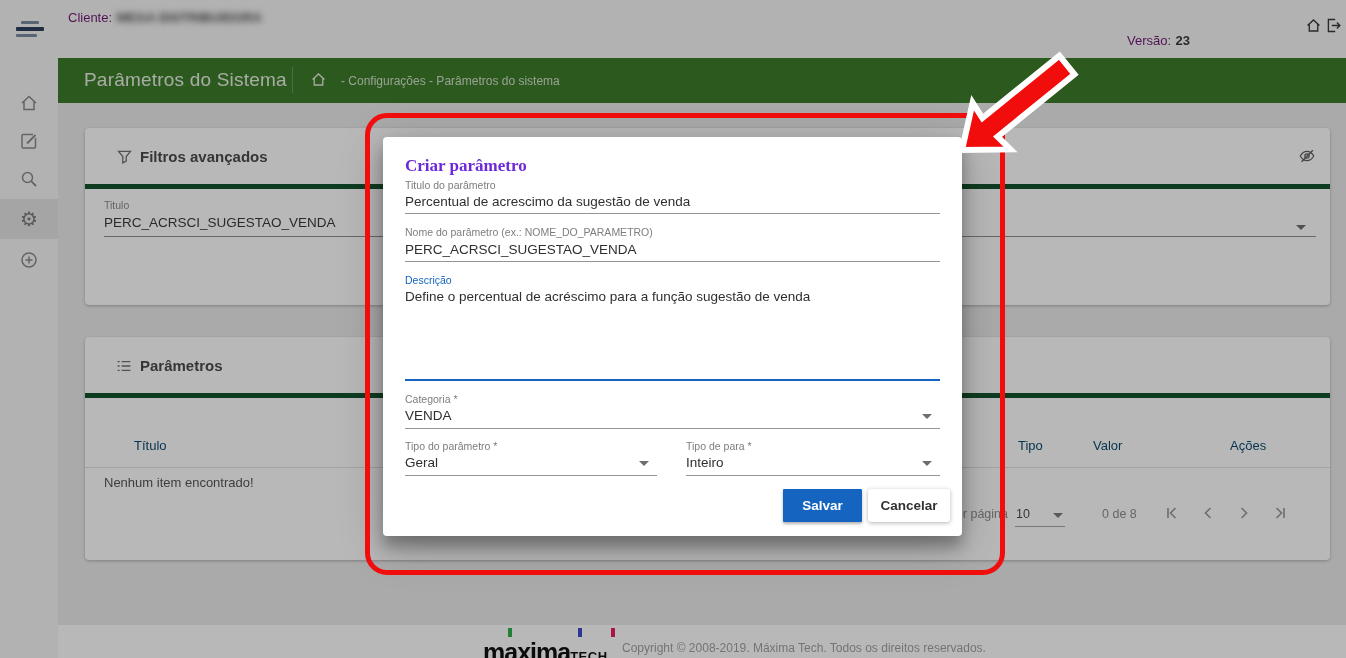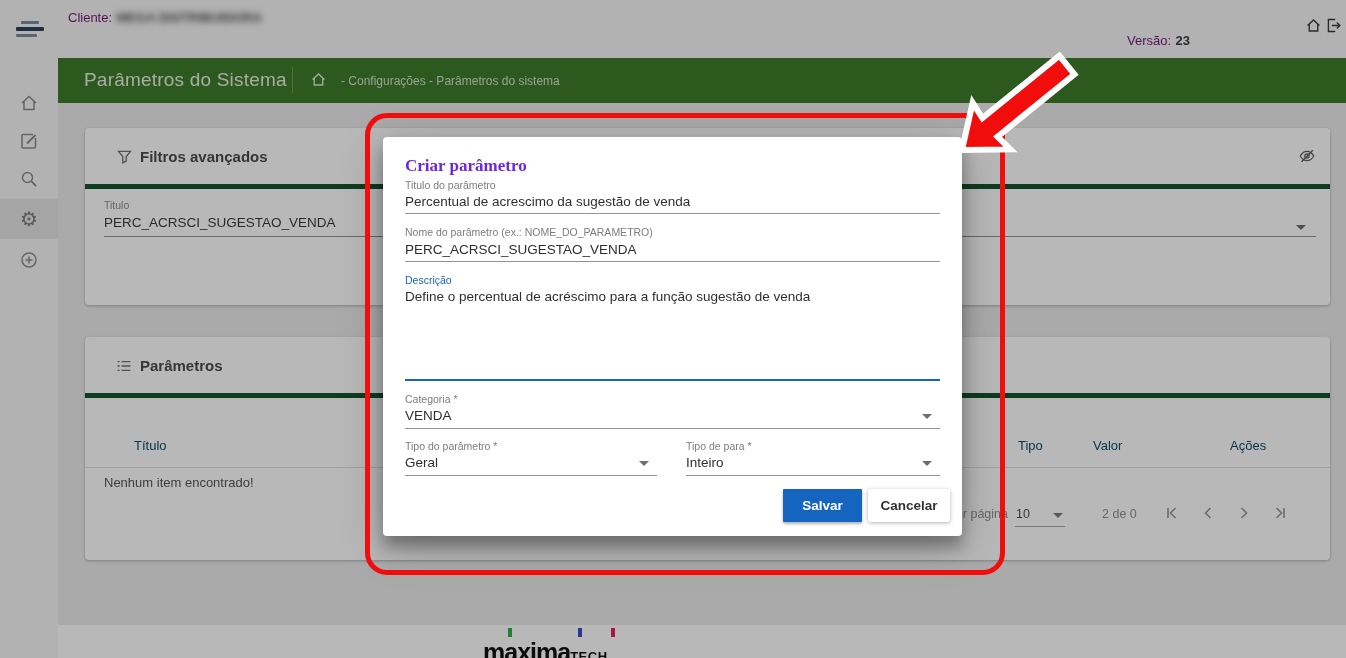--- a/index.html
+++ b/index.html
@@ -179,21 +179,21 @@
         <div class="abs" style="left:0;right:0;top:130px;height:1px;background:#dedede;"></div>
         <span class="abs" style="left:19px;top:138px;font-size:13px;color:#555;">Nenhum item encontrado!</span>
       </div>
       <div>
         <span class="pag abs" style="left:823px;top:170px;width:100px;text-align:right;">Itens por página</span>
         <div class="abs" style="left:930px;top:166px;width:50px;height:24px;cursor:pointer;">
           <span style="position:absolute;left:1px;top:4px;font-size:12.5px;color:#4a4a4a;">10</span>
           <div class="caret abs" style="right:2px;top:10px;border-top-color:#7a7a7a;"></div>
           <div class="uline abs" style="left:0;right:0;bottom:0;background:#a5a5a5;"></div>
         </div>
-        <span class="pag abs" style="left:1017px;top:170px;">2 de 0</span>
+        <span class="pag abs" style="left:1017px;top:170px;">0 de 8</span>
         <div class="abs pgico" style="left:1078px;top:167px;cursor:pointer;">
           <svg class="ic" width="18" height="18" viewBox="0 0 18 18">
               <path d="M5 4 V14 M12.5 4 L7.5 9 L12.5 14" fill="none" stroke="currentColor" stroke-width="1.7"></path>
             </svg>
         </div>
         <div class="abs pgico" style="left:1114px;top:167px;cursor:pointer;">
           <svg class="ic" width="18" height="18" viewBox="0 0 18 18">
               <path d="M11.5 4 L6.5 9 L11.5 14" fill="none" stroke="currentColor" stroke-width="1.7"></path>
             </svg>
         </div>
@@ -212,20 +212,21 @@
 
   </div>
 
   <div class="footer">
     <div class="abs" style="left:425px;top:13px;color:#111;white-space:nowrap;">
       <span style="font-size:25px;font-weight:bold;letter-spacing:-1px;">maxima</span><span style="font-size:13px;font-weight:bold;letter-spacing:.5px;">TECH</span>
       <span class="abs" style="left:25px;top:-10px;width:4px;height:9px;background:#2eaf4b;"></span>
       <span class="abs" style="left:95px;top:-10px;width:4px;height:9px;background:#3b4bc8;"></span>
       <span class="abs" style="left:128px;top:-10px;width:4px;height:9px;background:#e91e63;"></span>
     </div>
+    <span class="abs" style="left:564px;top:16px;font-size:12px;color:#a0a0a0;white-space:nowrap;">Copyright © 2008-2019. Máxima Tech. Todos os direitos reservados.</span>
   </div>
 
   <div class="scrim"></div>
 
   <div class="modal">
     <span class="m-title abs" style="left:22px;top:19px;">Criar parâmetro</span>
 
     <span class="m-label abs" style="left:22px;top:42px;">Titulo do parâmetro</span>
     <span class="m-value abs" style="left:22px;top:57px;">Percentual de acrescimo da sugestão de venda</span>
     <div class="m-line" style="left:22px;top:76px;width:535px;"></div>

